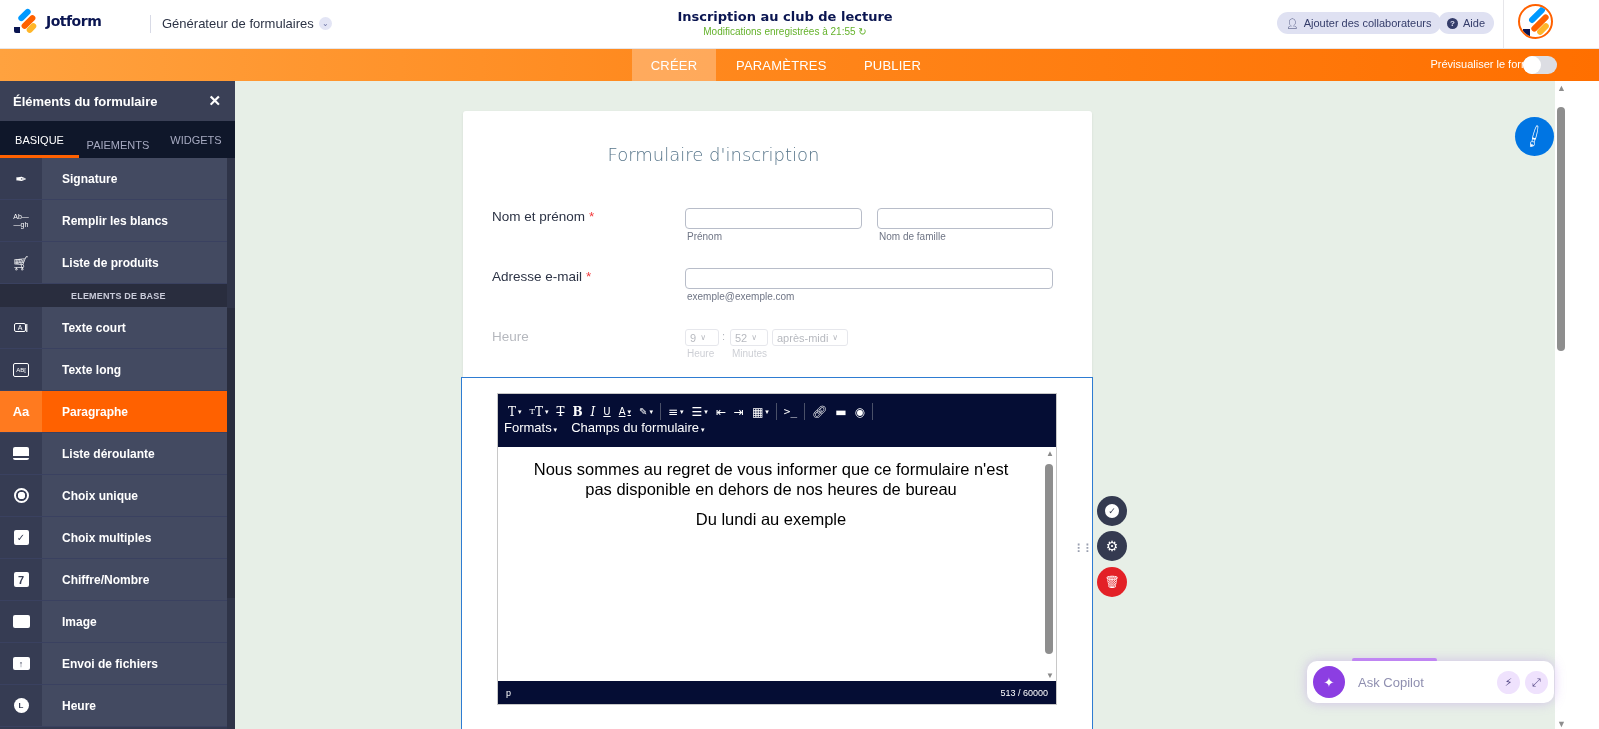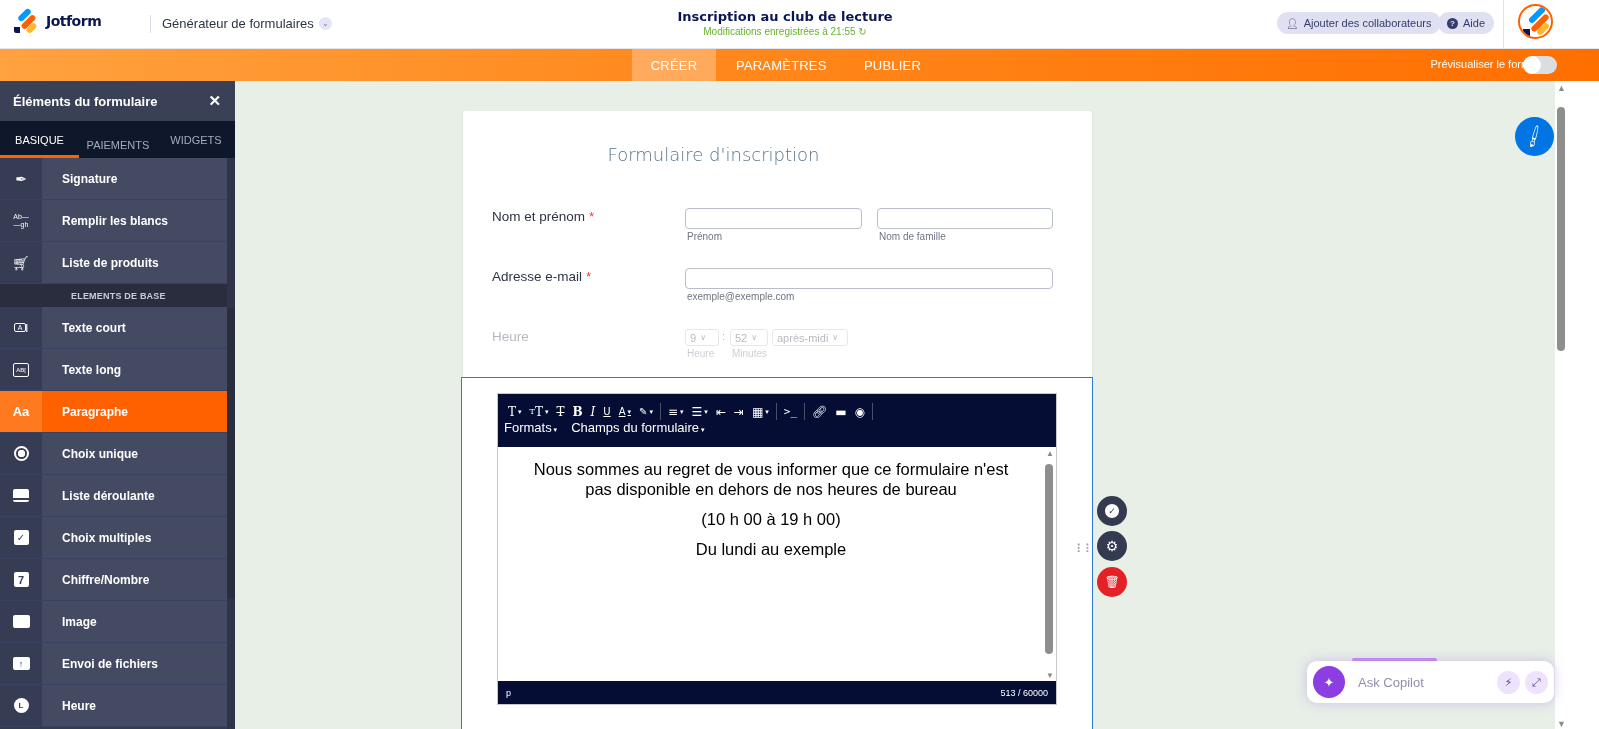--- a/index.html
+++ b/index.html
@@ -175,29 +175,29 @@
           <span style="border:1.5px solid #fff;font-size:6px;padding:3px 2px;border-radius:2px;">AB[</span>
         </div>
       <div class="lbl">Texte long</div>
     </div>
     <div class="sb-item active">
       <div class="ic" style="font-weight:bold;font-size:13px;">Aa</div>
       <div class="lbl">Paragraphe</div>
     </div>
     <div class="sb-item">
       <div class="ic">
+          <span style="display:block;width:16px;height:13px;border-top:9px solid #fff;border-bottom:2px solid #fff;border-radius:2px;"></span>
+        </div>
+      <div class="lbl">Liste déroulante</div>
+    </div>
+    <div class="sb-item">
+      <div class="ic">
           <span style="display:block;width:15px;height:15px;border-radius:50%;border:2px solid #fff;background:radial-gradient(circle,#fff 45%,transparent 50%);"></span>
         </div>
       <div class="lbl">Choix unique</div>
-    </div>
-    <div class="sb-item">
-      <div class="ic">
-          <span style="display:block;width:16px;height:13px;border-top:9px solid #fff;border-bottom:2px solid #fff;border-radius:2px;"></span>
-        </div>
-      <div class="lbl">Liste déroulante</div>
     </div>
     <div class="sb-item">
       <div class="ic">
           <span style="display:flex;align-items:center;justify-content:center;width:15px;height:15px;border-radius:2px;background:#fff;color:#363c53;font-size:10px;">✓</span>
         </div>
       <div class="lbl">Choix multiples</div>
     </div>
     <div class="sb-item">
       <div class="ic">
           <span style="display:flex;align-items:center;justify-content:center;width:15px;height:15px;border-radius:2px;background:#fff;color:#363c53;font-size:11px;font-weight:bold;">7</span>
@@ -293,21 +293,20 @@
       <span class="tb-btn" style="font-family:'DejaVu Sans',sans-serif;">◉</span>
       <span class="tb-sep"></span>
     </div>
     <div class="tb-row2">
       <span><span>Formats</span><span style="font-size:7px;"> ▾</span></span>
       <span><span>Champs du formulaire</span><span style="font-size:7px;"> ▾</span></span>
     </div>
   </div>
   <div class="ed-body">
     <p style="padding:0 22px;">Nous sommes au regret de vous informer que ce formulaire n'est pas disponible en dehors de nos heures de bureau</p>
-    <p>(10 h 00 à 19 h 00)</p>
     <p>Du lundi au exemple</p>
   </div>
   <div class="ed-scroll">
     <span class="up" style="top:2px;">▲</span>
     <div class="thumb"></div>
     <span class="down" style="bottom:2px;">▼</span>
   </div>
   <div class="ed-status">
     <span>p</span>
     <span>513 / 60000</span>

